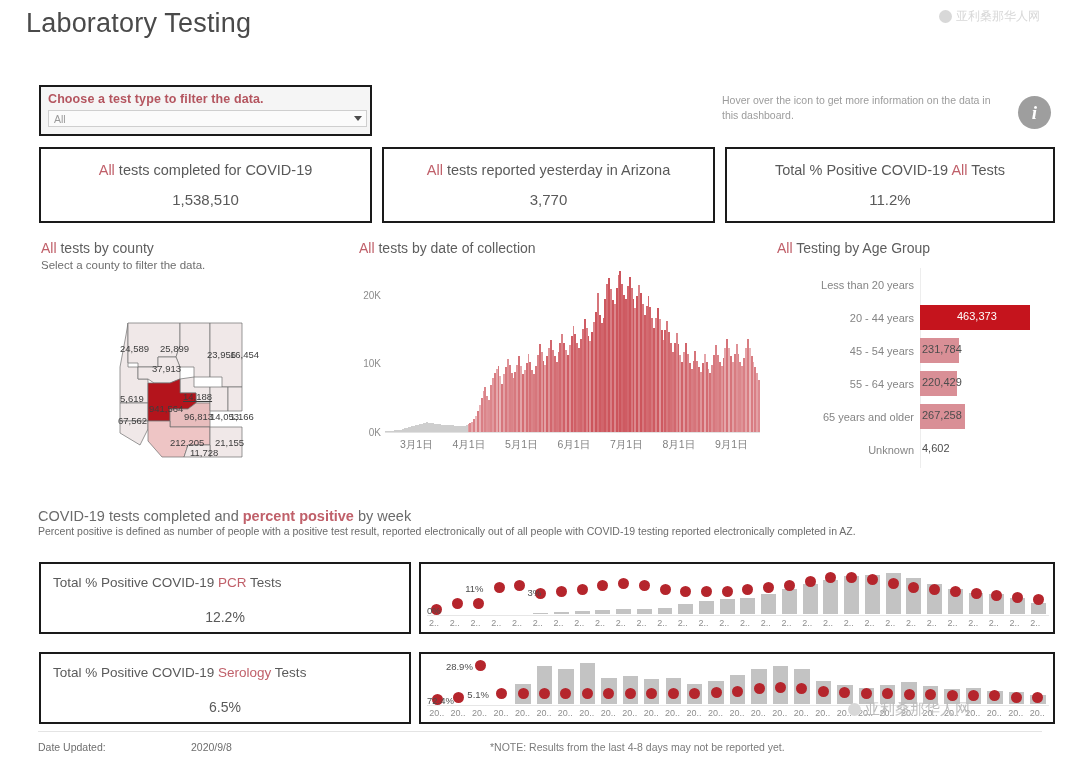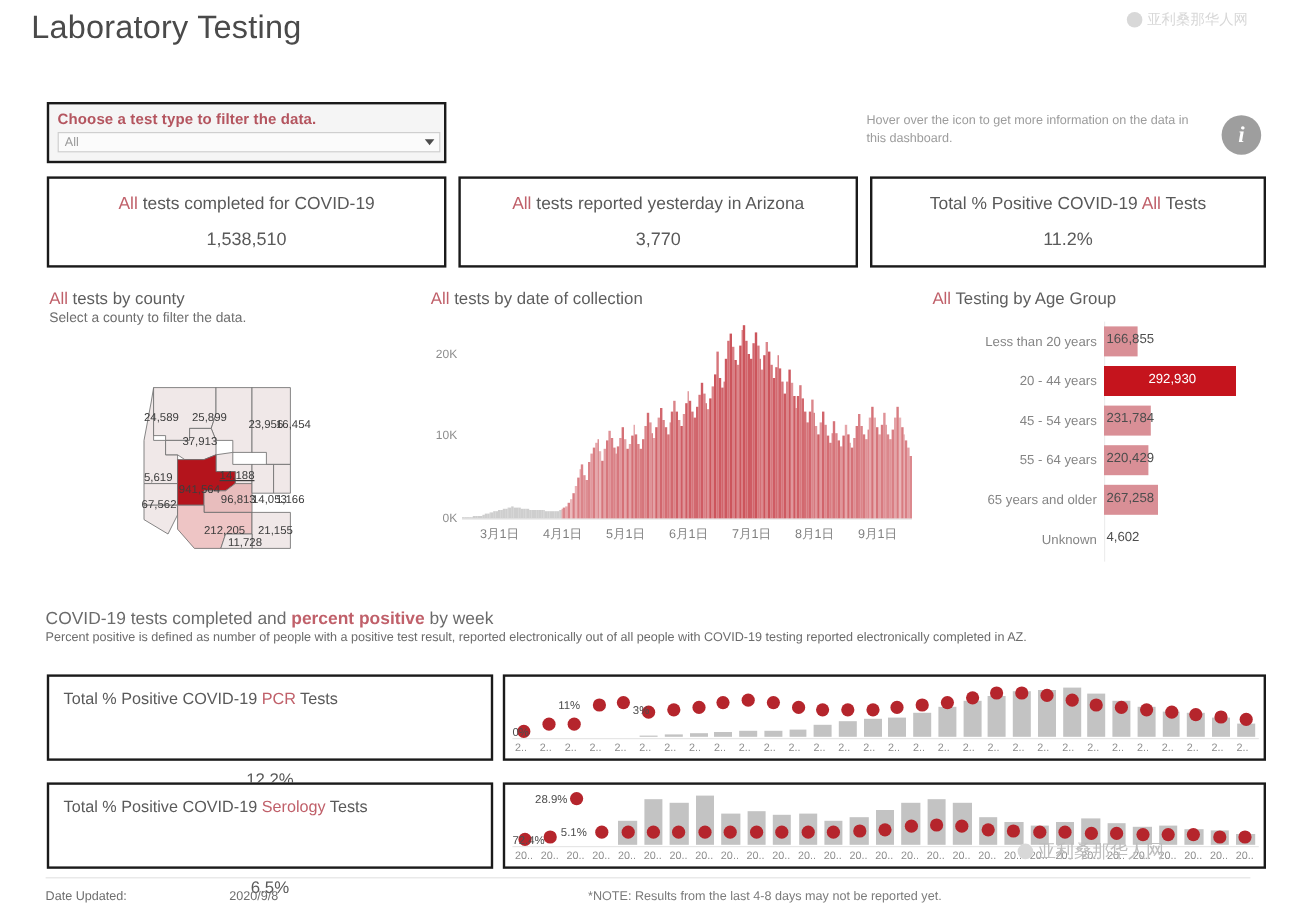--- a/index.html
+++ b/index.html
@@ -146,21 +146,21 @@
   #week-sub { position: absolute; left: 38px; top: 525px; font-size: 10.5px; color: #6b6b6b; }
   .bold-accent { color: #c0606a; font-weight: bold; }
 
   .wk-card {
     position: absolute; left: 39px; width: 372px; height: 72px;
     border: 2px solid #1a1a1a; background: #fff;
   }
   #wk-card-pcr { top: 562px; }
   #wk-card-ser { top: 652px; }
   .wk-card-label { position: absolute; left: 12px; top: 11px; font-size: 13.5px; color: #5a5a5a; }
-  .wk-card-value { position: absolute; left: 0; right: 0; top: 45px; text-align: center; font-size: 14px; color: #5a5a5a; margin-top: 32px; }
+  .wk-card-value { position: absolute; left: 0; right: 0; top: 45px; text-align: center; font-size: 14px; color: #5a5a5a; }
 
   .wk-chart {
     position: absolute; left: 419px; width: 636px; height: 72px;
     border: 2px solid #1a1a1a; background: #fff; overflow: hidden;
   }
   #wk-chart-pcr { top: 562px; }
   #wk-chart-ser { top: 652px; }
   .wk-plot {
     position: absolute; left: 6px; right: 4px; top: 2px; bottom: 18px;
   }
@@ -490,30 +490,26 @@
         <div class="xtick" style="left: 74%;">8月1日</div>
         <div class="xtick" style="left: 88%;">9月1日</div>
       </div>
   </div>
 
   <div class="sec-title" id="age-title"><span class="accent">All</span><span> Testing by Age Group</span></div>
   <div id="age-chart">
     <div id="age-zeroline"></div>
   <div class="age-row">
         <div class="age-label">Less than 20 years</div>
-        <div class="age-bar-wrap">
-          <div class="age-bar" style="width: 28.3424px;"></div>
-          <div class="age-val" style="left: 2px;">166,855</div>
-        </div>
       </div>
       <div class="age-row">
         <div class="age-label">20 - 44 years</div>
         <div class="age-bar-wrap">
           <div class="age-bar big" style="width: 110px;"></div>
-          <div class="age-val onbar" style="left: 37px;">292,930</div>
+          <div class="age-val onbar" style="left: 37px;">463,373</div>
         </div>
       </div>
       <div class="age-row">
         <div class="age-label">45 - 54 years</div>
         <div class="age-bar-wrap">
           <div class="age-bar" style="width: 39.3714px;"></div>
           <div class="age-val" style="left: 2px;">231,784</div>
         </div>
       </div>
       <div class="age-row">

